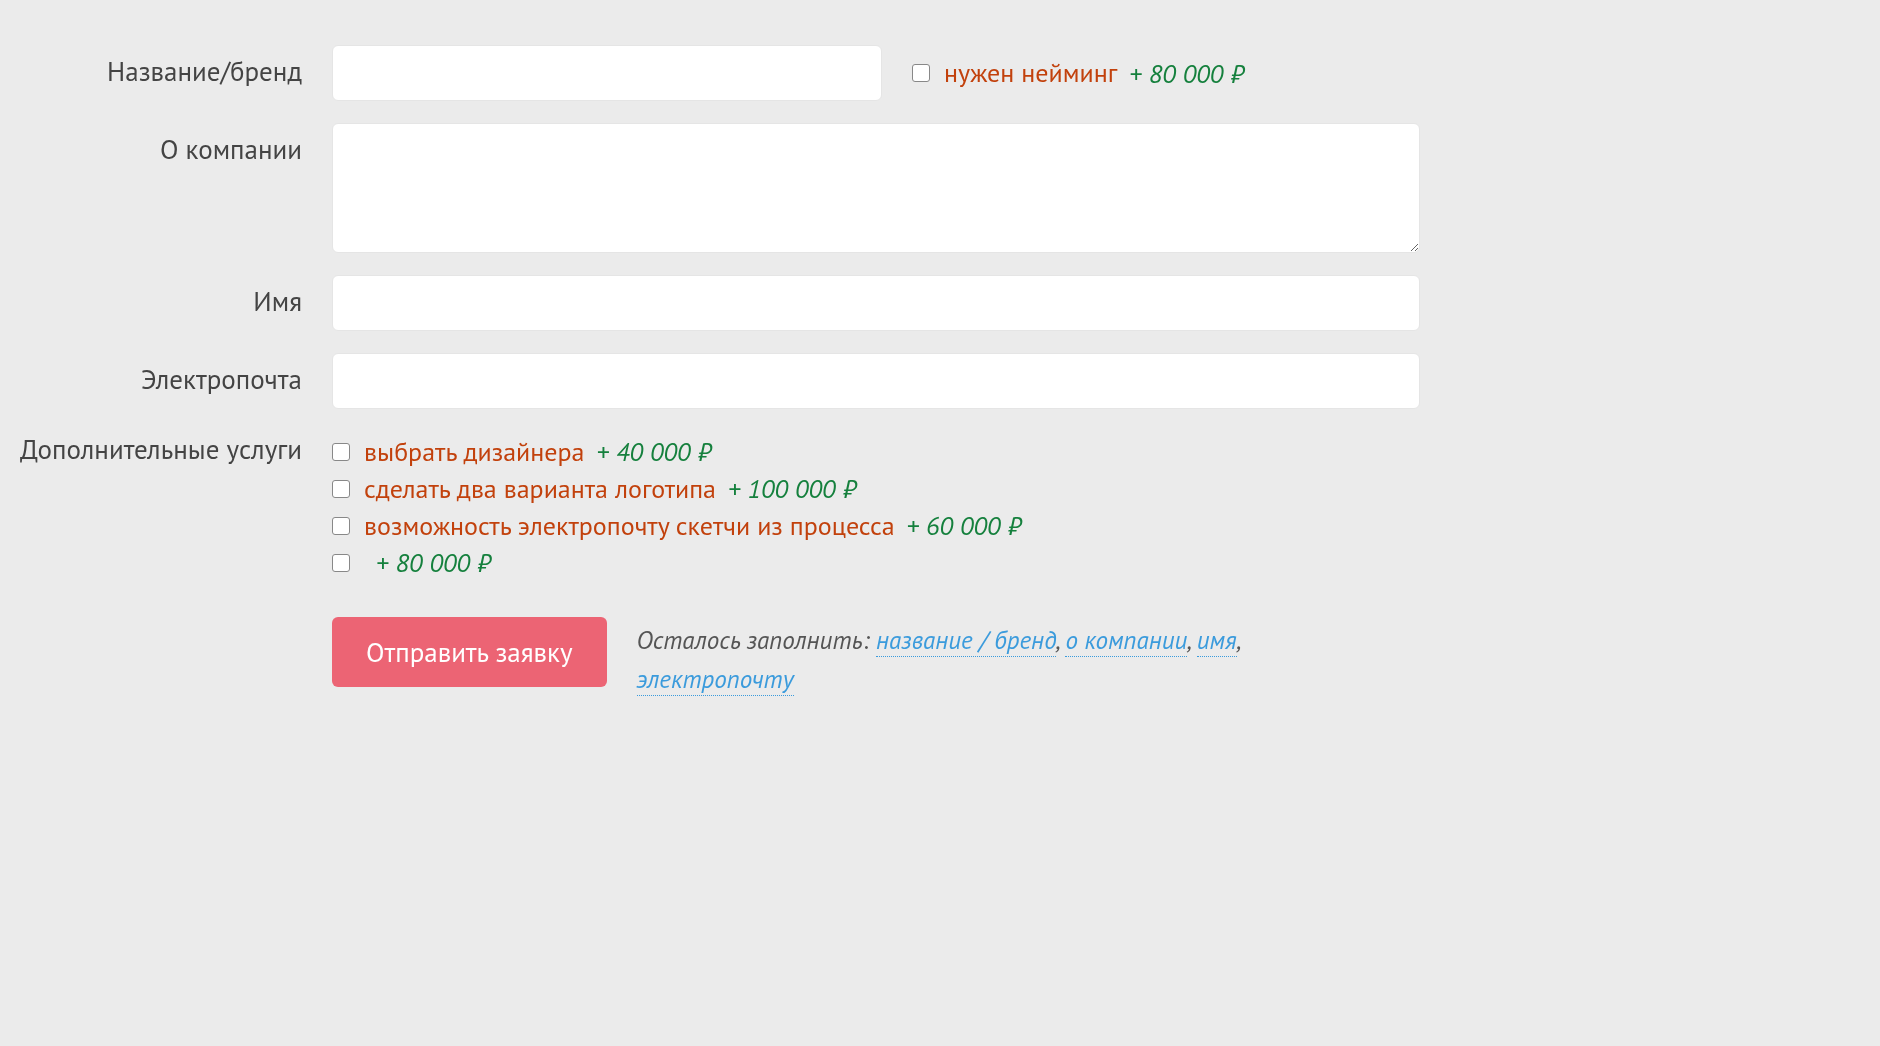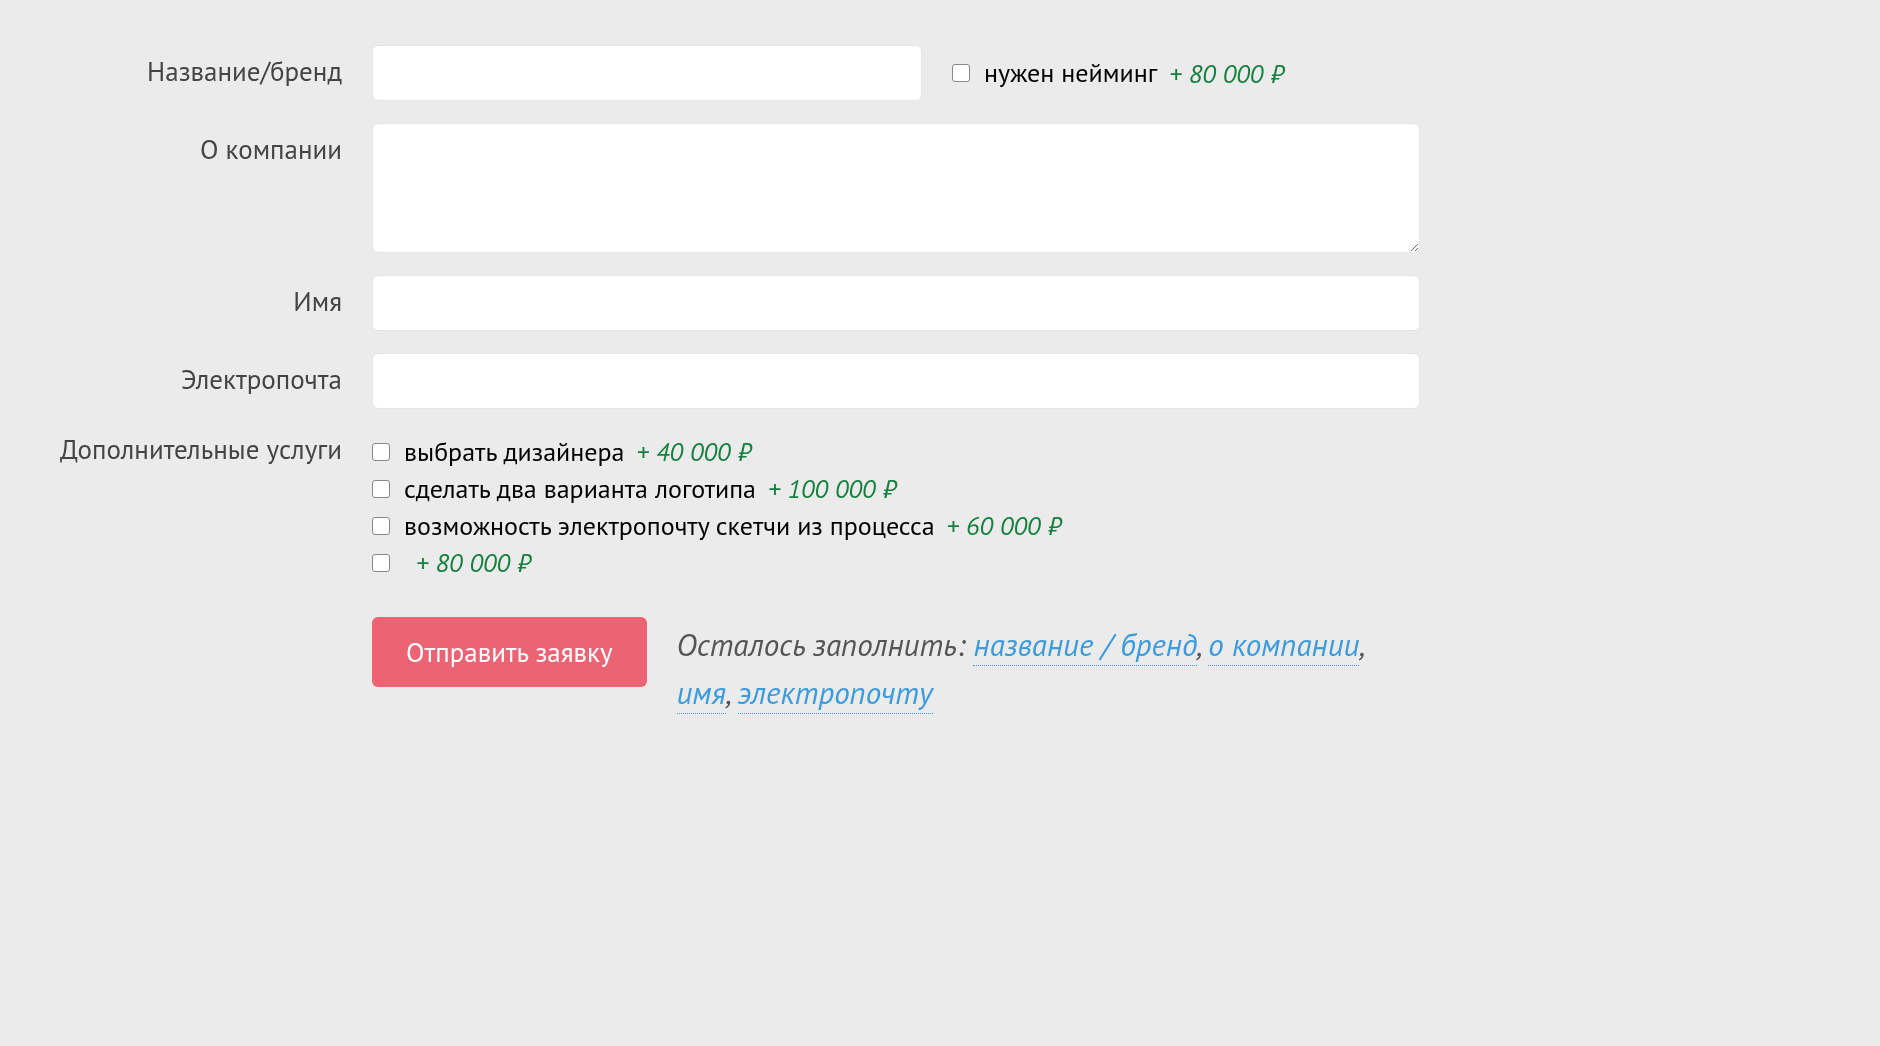--- a/index.html
+++ b/index.html
@@ -16,21 +16,21 @@
     padding: 45px 100px 40px 0;
     position: relative;
   }
   .form { width: 100%; }
   .row {
     display: flex;
     align-items: flex-start;
     margin-bottom: 22px;
   }
   .label-col {
-    width: 372px;
+    width: 332px;
     flex: none;
     text-align: right;
     padding-right: 30px;
     font-size: 27px;
     color: #444;
     line-height: 1.25;
     padding-top: 10px;
   }
   .label-col.multi { padding-top: 2px; }
   .field-col {
@@ -65,21 +65,21 @@
     appearance: none;
     width: 18px;
     height: 18px;
     border: 1.5px solid #888;
     border-radius: 3px;
     margin: 0 14px 0 0;
     background: #fff;
     cursor: pointer;
     flex: none;
   }
-  .check-label { color: #000000; line-height: 1.0; }
+  .check-label { color: #c2410c; line-height: 1.0; }
   .price {
     color: #15803d;
     font-style: italic;
     margin-left: 12px;
     white-space: nowrap;
   }
   .services-col {
     flex: 1;
     display: flex;
     flex-direction: column;
@@ -101,21 +101,21 @@
     color: #fff;
     border: none;
     border-radius: 6px;
     font-size: 27px;
     padding: 18px 34px;
     cursor: pointer;
     font-family: inherit;
   }
   .remaining {
     margin-left: 30px;
-    font-size: 31px;
+    font-size: 25px;
     font-style: italic;
     color: #555;
     line-height: 1.55;
     max-width: 740px;
     padding-top: 4px;
   }
   .remaining a {
     color: #3b9bdc;
     text-decoration: none;
     border-bottom: 1px dotted #3b9bdc;

